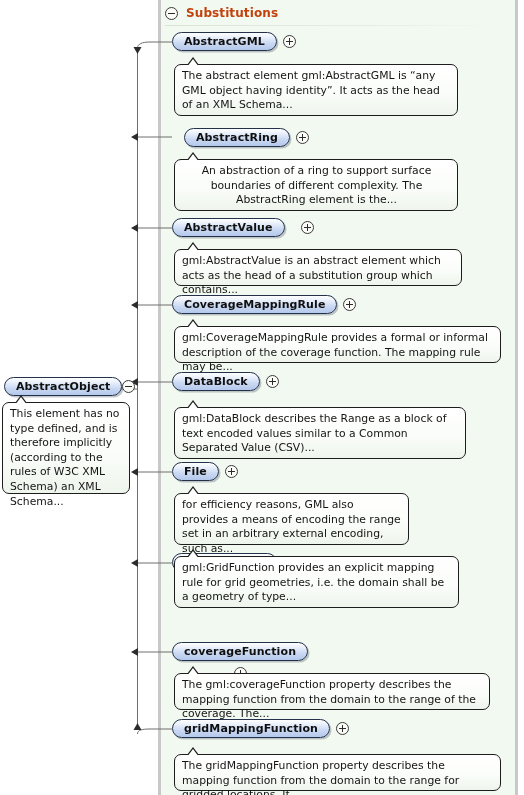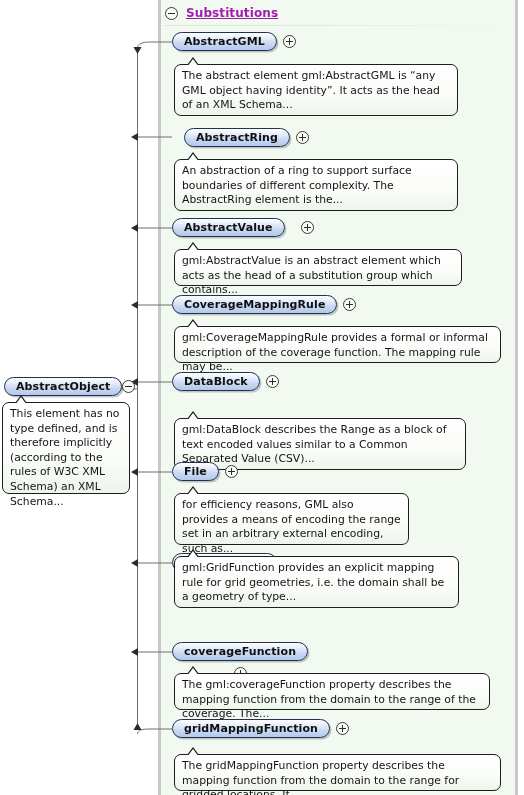--- a/index.html
+++ b/index.html
@@ -39,24 +39,23 @@
     left: 165px;
     top: 4px;
     display: flex;
     align-items: center;
     gap: 8px;
     height: 18px;
   }
   .panel-title {
     font-size: 12px;
     font-weight: bold;
-    color: #a21caf;
+    color: #c2410c;
     letter-spacing: 0.1px;
     white-space: nowrap;
-    text-decoration: underline;
   }
   .panel-rule {
     position: absolute;
     left: 165px;
     top: 25px;
     width: 332px;
     height: 1px;
     background: linear-gradient(to right, #d8e4d4, #e8efe6 70%, #f2f9f0);
   }
 
@@ -235,21 +234,21 @@
   <div class="bubble" style="left:174px; top:64px; width:284px; height:52px;">
     <span class="tail-o"></span>
     <span class="tail-i"></span>
     <p>The abstract element gml:AbstractGML is “any GML object having identity”. It acts as the head of an XML Schema...</p>
   </div>
 
   <div class="pill-row" style="left:184px; top:128px;">
     <span class="pill">AbstractRing</span>
     <span class="toggle plus"></span>
   </div>
-  <div class="bubble" style="left:174px; top:159px; width:284px; height:52px;">
+  <div class="bubble" style="left:174px; top:159px; width:284px; height:52px;text-align:center;">
     <span class="tail-o"></span>
     <span class="tail-i"></span>
     <p>An abstraction of a ring to support surface boundaries of different complexity. The AbstractRing element is the...</p>
   </div>
 
   <div class="pill-row" style="left:172px; top:218px;gap:16px;">
     <span class="pill">AbstractValue</span>
     <span class="toggle plus"></span>
   </div>
   <div class="bubble" style="left:174px; top:249px; width:288px; height:37px;">
@@ -265,21 +264,21 @@
   <div class="bubble" style="left:174px; top:326px; width:327px; height:37px;">
     <span class="tail-o"></span>
     <span class="tail-i"></span>
     <p>gml:CoverageMappingRule provides a formal or informal description of the coverage function. The mapping rule may be...</p>
   </div>
 
   <div class="pill-row" style="left:172px; top:372px;">
     <span class="pill">DataBlock</span>
     <span class="toggle plus"></span>
   </div>
-  <div class="bubble" style="left:174px; top:418px; width:292px; height:52px;">
+  <div class="bubble" style="left:174px; top:407px; width:292px; height:52px;">
     <span class="tail-o"></span>
     <span class="tail-i"></span>
     <p>gml:DataBlock describes the Range as a block of text encoded values similar to a Common Separated Value (CSV)...</p>
   </div>
 
   <div class="pill-row" style="left:172px; top:462px;">
     <span class="pill">File</span>
     <span class="toggle plus"></span>
   </div>
   <div class="bubble" style="left:174px; top:493px; width:235px; height:52px;">

